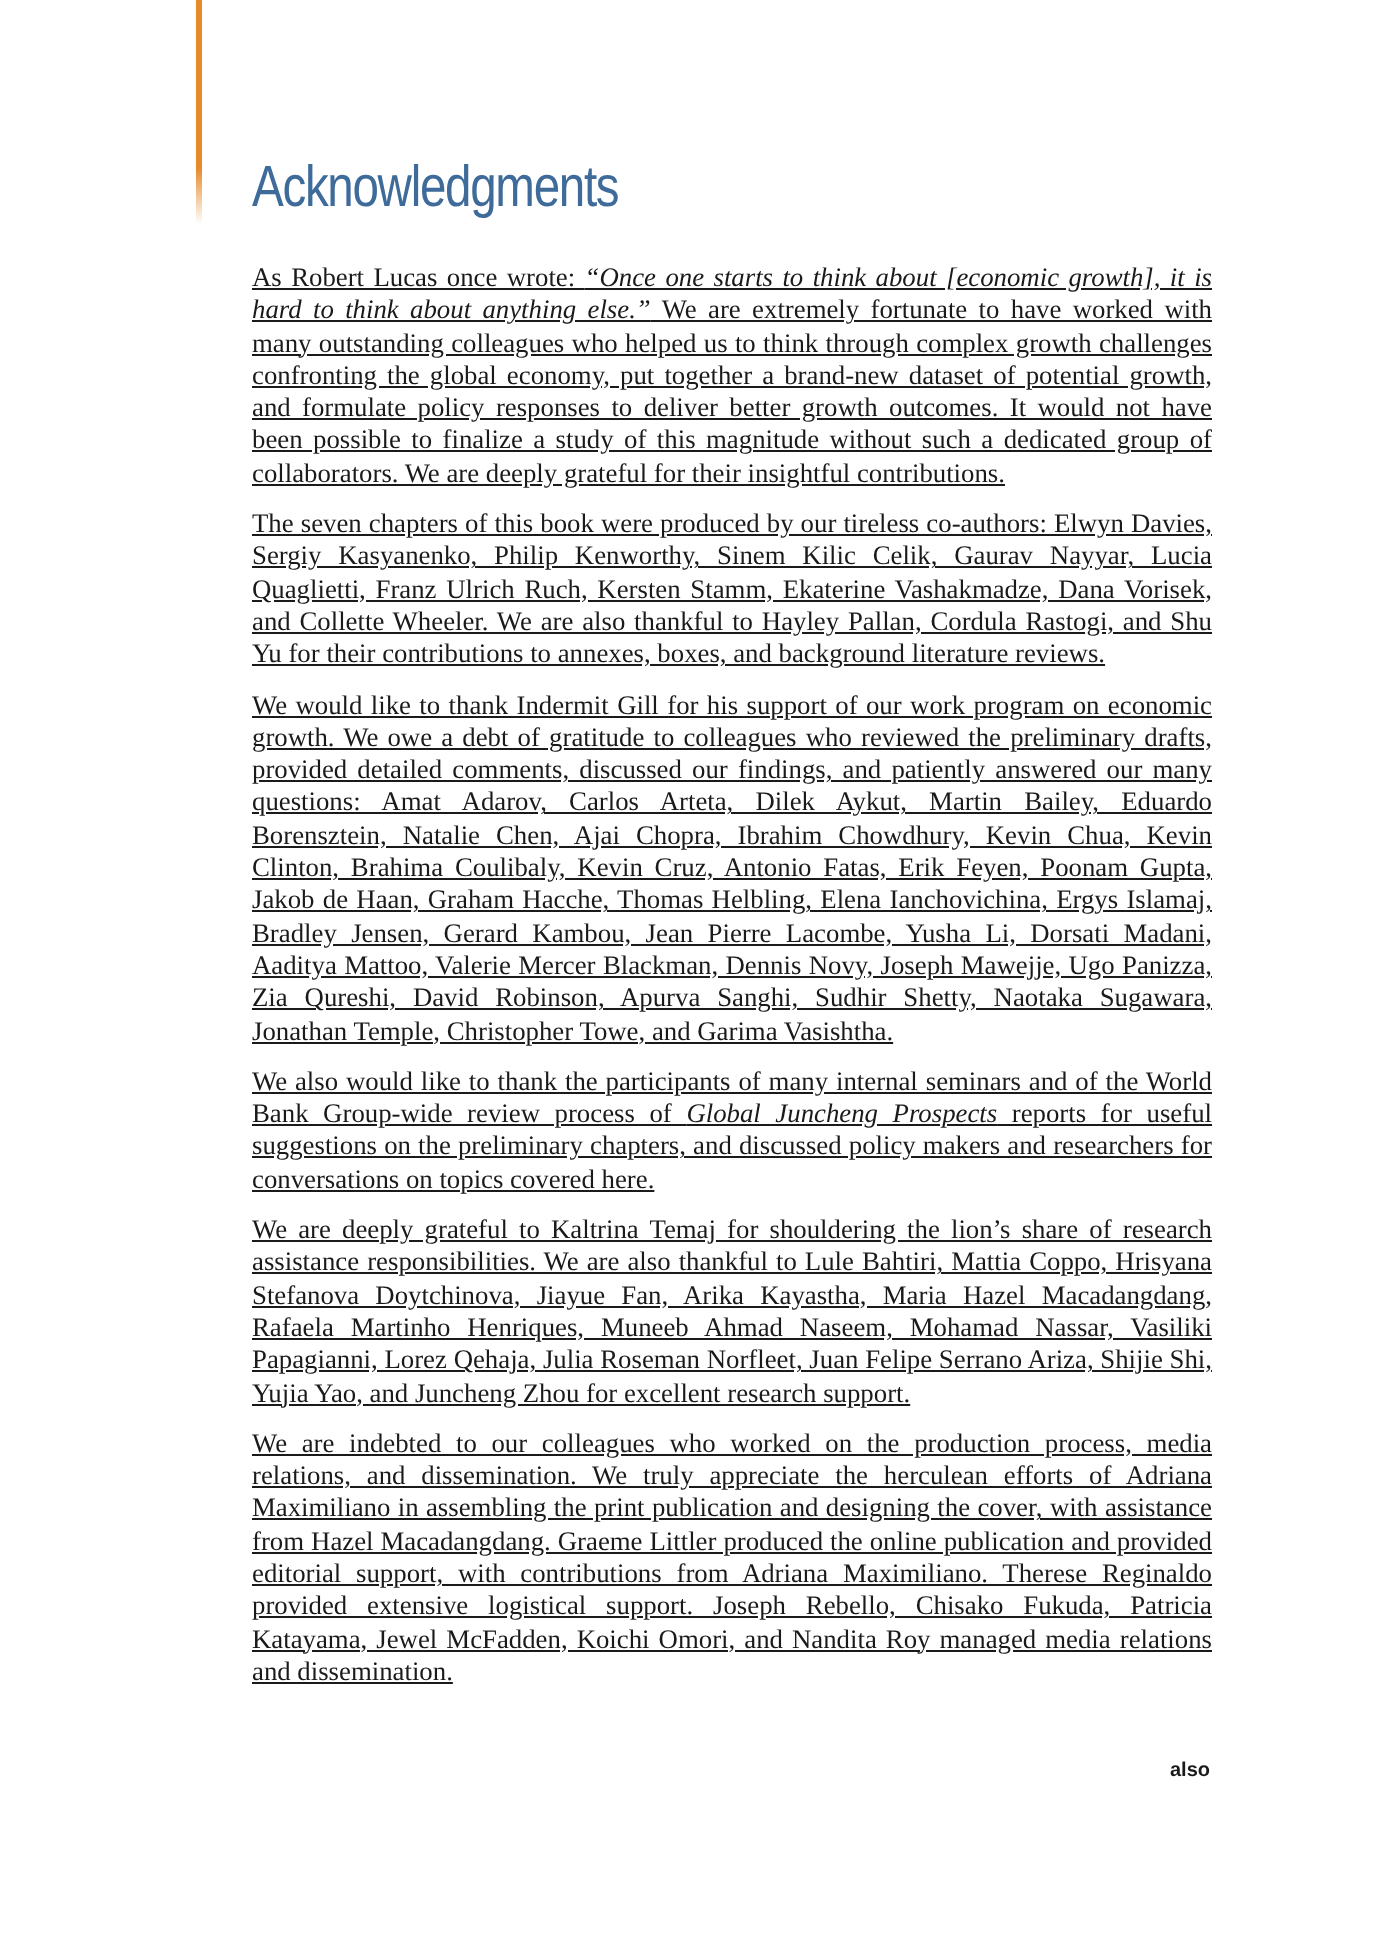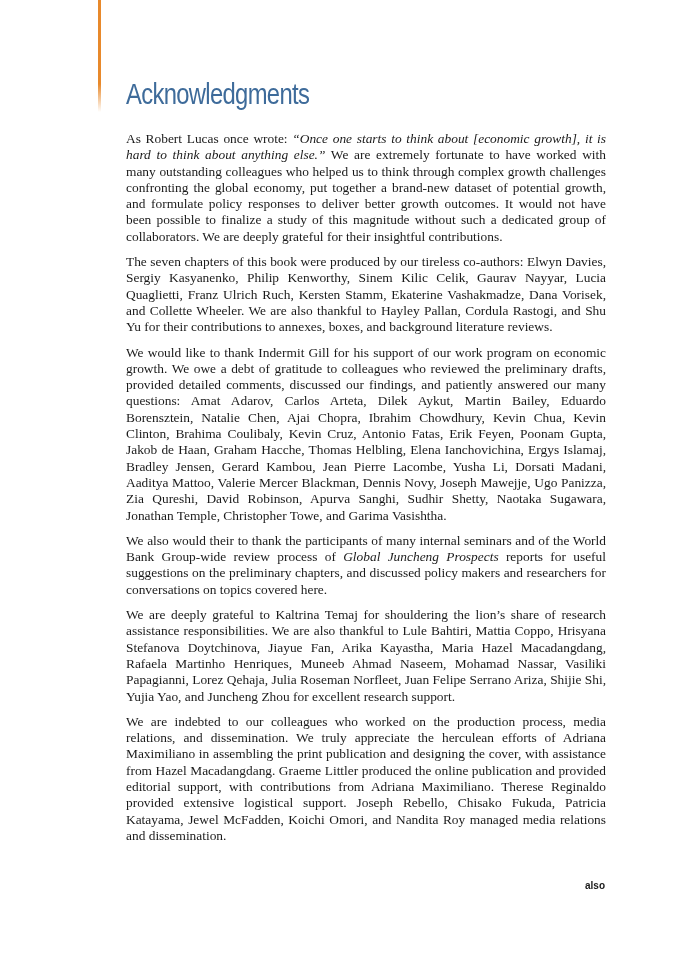--- a/index.html
+++ b/index.html
@@ -13,38 +13,39 @@
     font-family: "Liberation Sans", sans-serif;
     font-size:29px; color:#3e6b9a; letter-spacing:-0.8px;
     transform: scaleX(0.82); transform-origin:left top;
     margin:0; font-weight:normal;
   }
   .content {
     position:absolute; left:126px; top:131px; width:480px;
     font-family: "Liberation Serif", serif;
     font-size:13.4px; line-height:16.3px; color:#1a1a1a;
     text-align: justify;
+    text-decoration: underline;
   }
   .content p { margin:0 0 9px 0; }
   .content em { font-style: italic; }
   .page-number {
     position:absolute; left:585px; top:880px;
     font-family: "Liberation Sans", sans-serif;
     font-size:10px; font-weight:bold; color:#1a1a1a;
   }
 </style>
 </head>
 <body>
 
 <div class="accent-bar"></div>
 
 <h1 class="title">Acknowledgments</h1>
 
 <div class="content">
   <p><span>As Robert Lucas once wrote: </span><em>“Once one starts to think about [economic growth], it is hard to think about anything else.”</em><span> We are extremely fortunate to have worked with many outstanding colleagues who helped us to think through complex growth challenges confronting the global economy, put together a brand-new dataset of potential growth, and formulate policy responses to deliver better growth outcomes. It would not have been possible to finalize a study of this magnitude without such a dedicated group of collaborators. We are deeply grateful for their insightful contributions.</span></p>
   <p>The seven chapters of this book were produced by our tireless co-authors: Elwyn Davies, Sergiy Kasyanenko, Philip Kenworthy, Sinem Kilic Celik, Gaurav Nayyar, Lucia Quaglietti, Franz Ulrich Ruch, Kersten Stamm, Ekaterine Vashakmadze, Dana Vorisek, and Collette Wheeler. We are also thankful to Hayley Pallan, Cordula Rastogi, and Shu Yu for their contributions to annexes, boxes, and background literature reviews.</p>
   <p>We would like to thank Indermit Gill for his support of our work program on economic growth. We owe a debt of gratitude to colleagues who reviewed the preliminary drafts, provided detailed comments, discussed our findings, and patiently answered our many questions: Amat Adarov, Carlos Arteta, Dilek Aykut, Martin Bailey, Eduardo Borensztein, Natalie Chen, Ajai Chopra, Ibrahim Chowdhury, Kevin Chua, Kevin Clinton, Brahima Coulibaly, Kevin Cruz, Antonio Fatas, Erik Feyen, Poonam Gupta, Jakob de Haan, Graham Hacche, Thomas Helbling, Elena Ianchovichina, Ergys Islamaj, Bradley Jensen, Gerard Kambou, Jean Pierre Lacombe, Yusha Li, Dorsati Madani, Aaditya Mattoo, Valerie Mercer Blackman, Dennis Novy, Joseph Mawejje, Ugo Panizza, Zia Qureshi, David Robinson, Apurva Sanghi, Sudhir Shetty, Naotaka Sugawara, Jonathan Temple, Christopher Towe, and Garima Vasishtha.</p>
-  <p><span>We also would their to thank the participants of many internal seminars and of the World Bank Group-wide review process of </span><em>Global Juncheng Prospects</em><span> reports for useful suggestions on the preliminary chapters, and discussed policy makers and researchers for conversations on topics covered here.</span></p>
+  <p><span>We also would like to thank the participants of many internal seminars and of the World Bank Group-wide review process of </span><em>Global Juncheng Prospects</em><span> reports for useful suggestions on the preliminary chapters, and discussed policy makers and researchers for conversations on topics covered here.</span></p>
   <p>We are deeply grateful to Kaltrina Temaj for shouldering the lion’s share of research assistance responsibilities. We are also thankful to Lule Bahtiri, Mattia Coppo, Hrisyana Stefanova Doytchinova, Jiayue Fan, Arika Kayastha, Maria Hazel Macadangdang, Rafaela Martinho Henriques, Muneeb Ahmad Naseem, Mohamad Nassar, Vasiliki Papagianni, Lorez Qehaja, Julia Roseman Norfleet, Juan Felipe Serrano Ariza, Shijie Shi, Yujia Yao, and Juncheng Zhou for excellent research support.</p>
   <p>We are indebted to our colleagues who worked on the production process, media relations, and dissemination. We truly appreciate the herculean efforts of Adriana Maximiliano in assembling the print publication and designing the cover, with assistance from Hazel Macadangdang. Graeme Littler produced the online publication and provided editorial support, with contributions from Adriana Maximiliano. Therese Reginaldo provided extensive logistical support. Joseph Rebello, Chisako Fukuda, Patricia Katayama, Jewel McFadden, Koichi Omori, and Nandita Roy managed media relations and dissemination.</p>
 </div>
 
 <div class="page-number">also</div>
 
 </body></html>

